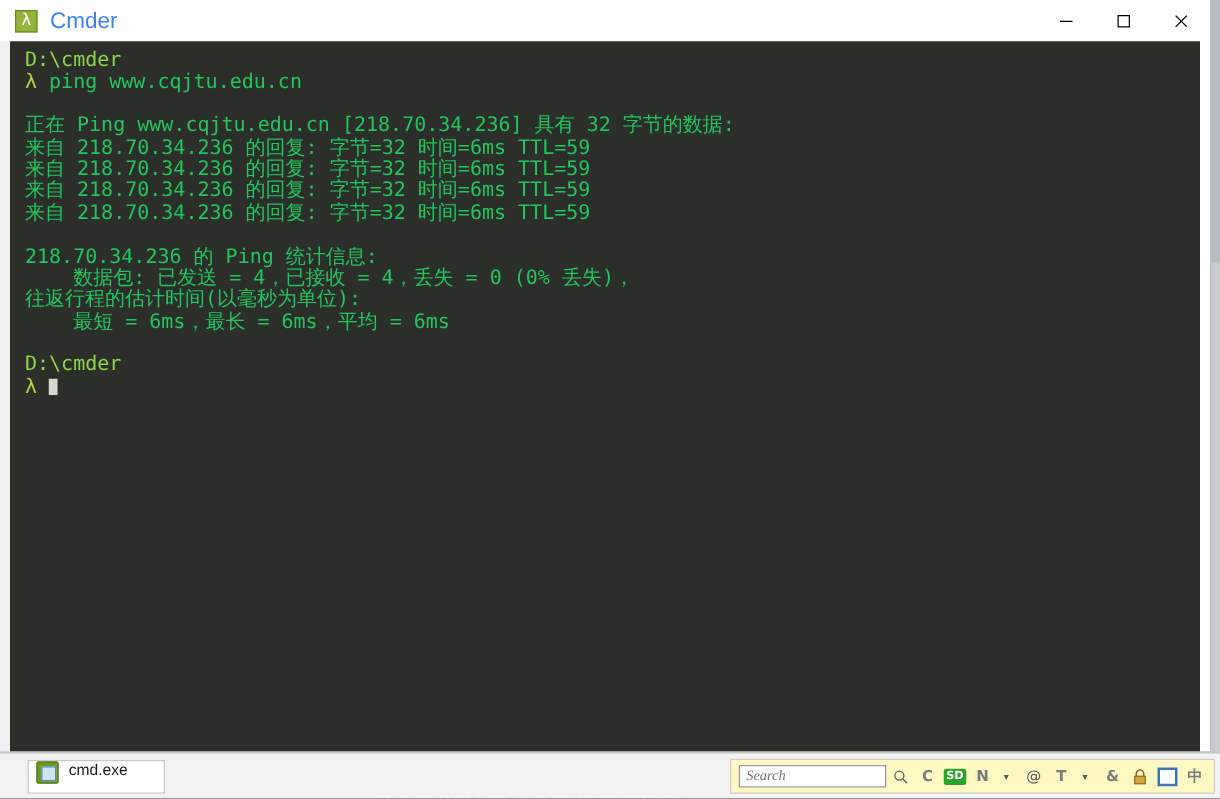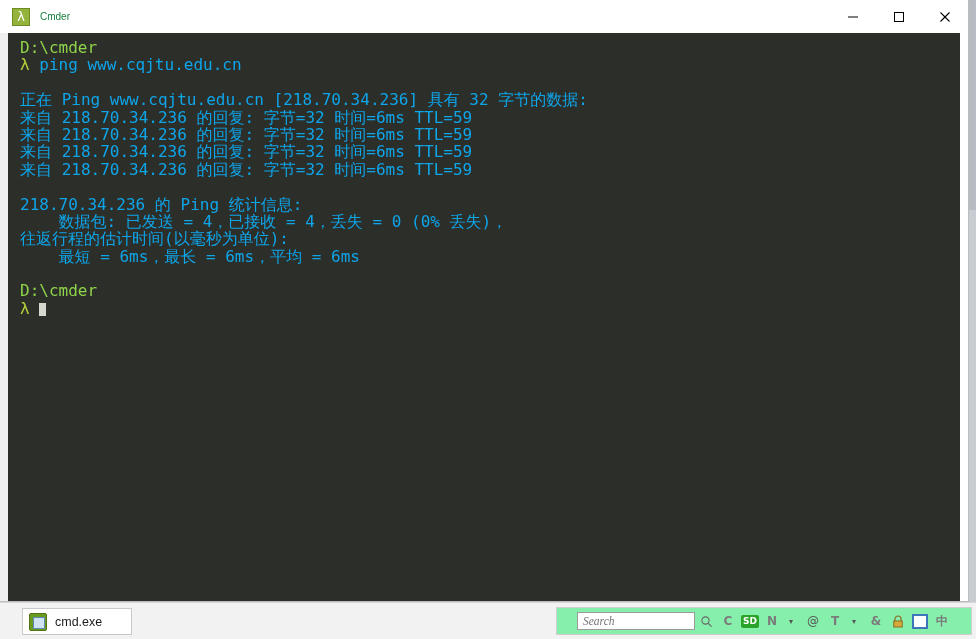--- a/index.html
+++ b/index.html
@@ -85,22 +85,22 @@
     background: #94b33d;
     border: 1px solid #6d8a24;
     color: #ffffff;
     font-size: 13px;
     line-height: 16px;
     text-align: center;
     font-family: "DejaVu Sans", sans-serif;
   }
   #app-title {
     margin-left: 10px;
-    font-size: 10px;
-    color: #15803d;
+    font-size: 18px;
+    color: #3b82f6;
   }
   #win-buttons {
     margin-left: auto;
     display: flex;
     height: 33px;
   }
   .win-btn {
     width: 46px; height: 33px;
     display: flex; align-items: center; justify-content: center;
     font-size: 13px;
@@ -121,21 +121,21 @@
   #term-text {
     font-family: "DejaVu Sans Mono", "Liberation Mono", monospace;
     font-size: 16px;
     line-height: 17.4px;
     color: #cfd0c8;
     white-space: pre;
   }
   .ln { display: block; height: 17.4px; }
   .c-green { color: #8fd44a; }
   .c-prompt { color: #b5d33a; }
-  .c-white { color: #0ea5e9; }
+  .c-white { color: #22c55e; }
   .cursor {
     display: inline-block;
     width: 7px; height: 13px;
     background: #d6d7cf;
     vertical-align: -2px;
   }
 
   
   #term-left-strip {
     position: absolute;
@@ -151,21 +151,21 @@
     width: 976px; height: 37px;
     background: #f2f2f2;
     border-top: 1px solid #d6d6d6;
   }
   #task-item {
     position: absolute;
     left: 22px; top: 5px;
     width: 110px; height: 27px;
     background: #ffffff;
     border: 1px solid #c9c9c9;
-    display: flex; align-items: center;
+    display: flex; 
     padding-left: 6px;
   }
   #task-item-icon {
     width: 18px; height: 18px;
     position: relative;
     background: #6c9a1f;
     border: 1px solid #4f7315;
     border-radius: 2px;
     overflow: hidden;
   }
@@ -183,23 +183,23 @@
     color: #1b1b1b;
   }
 
   
   #tray {
     position: absolute;
     right: 4px; top: 4px;
     height: 28px;
     display: flex;
     align-items: center;
-    background: #86efac;
+    background: #fef9c3;
     border: 1px solid #cfcfcf;
-    padding: 0 18px;
+    padding: 0 4px;
   }
   #search-box {
     width: 118px; height: 18px;
     border: 1px solid #9a9a9a;
     background: #ffffff;
     margin-left: 2px;
     display: flex; align-items: center;
     padding: 0 3px;
   }
   #search-input {

